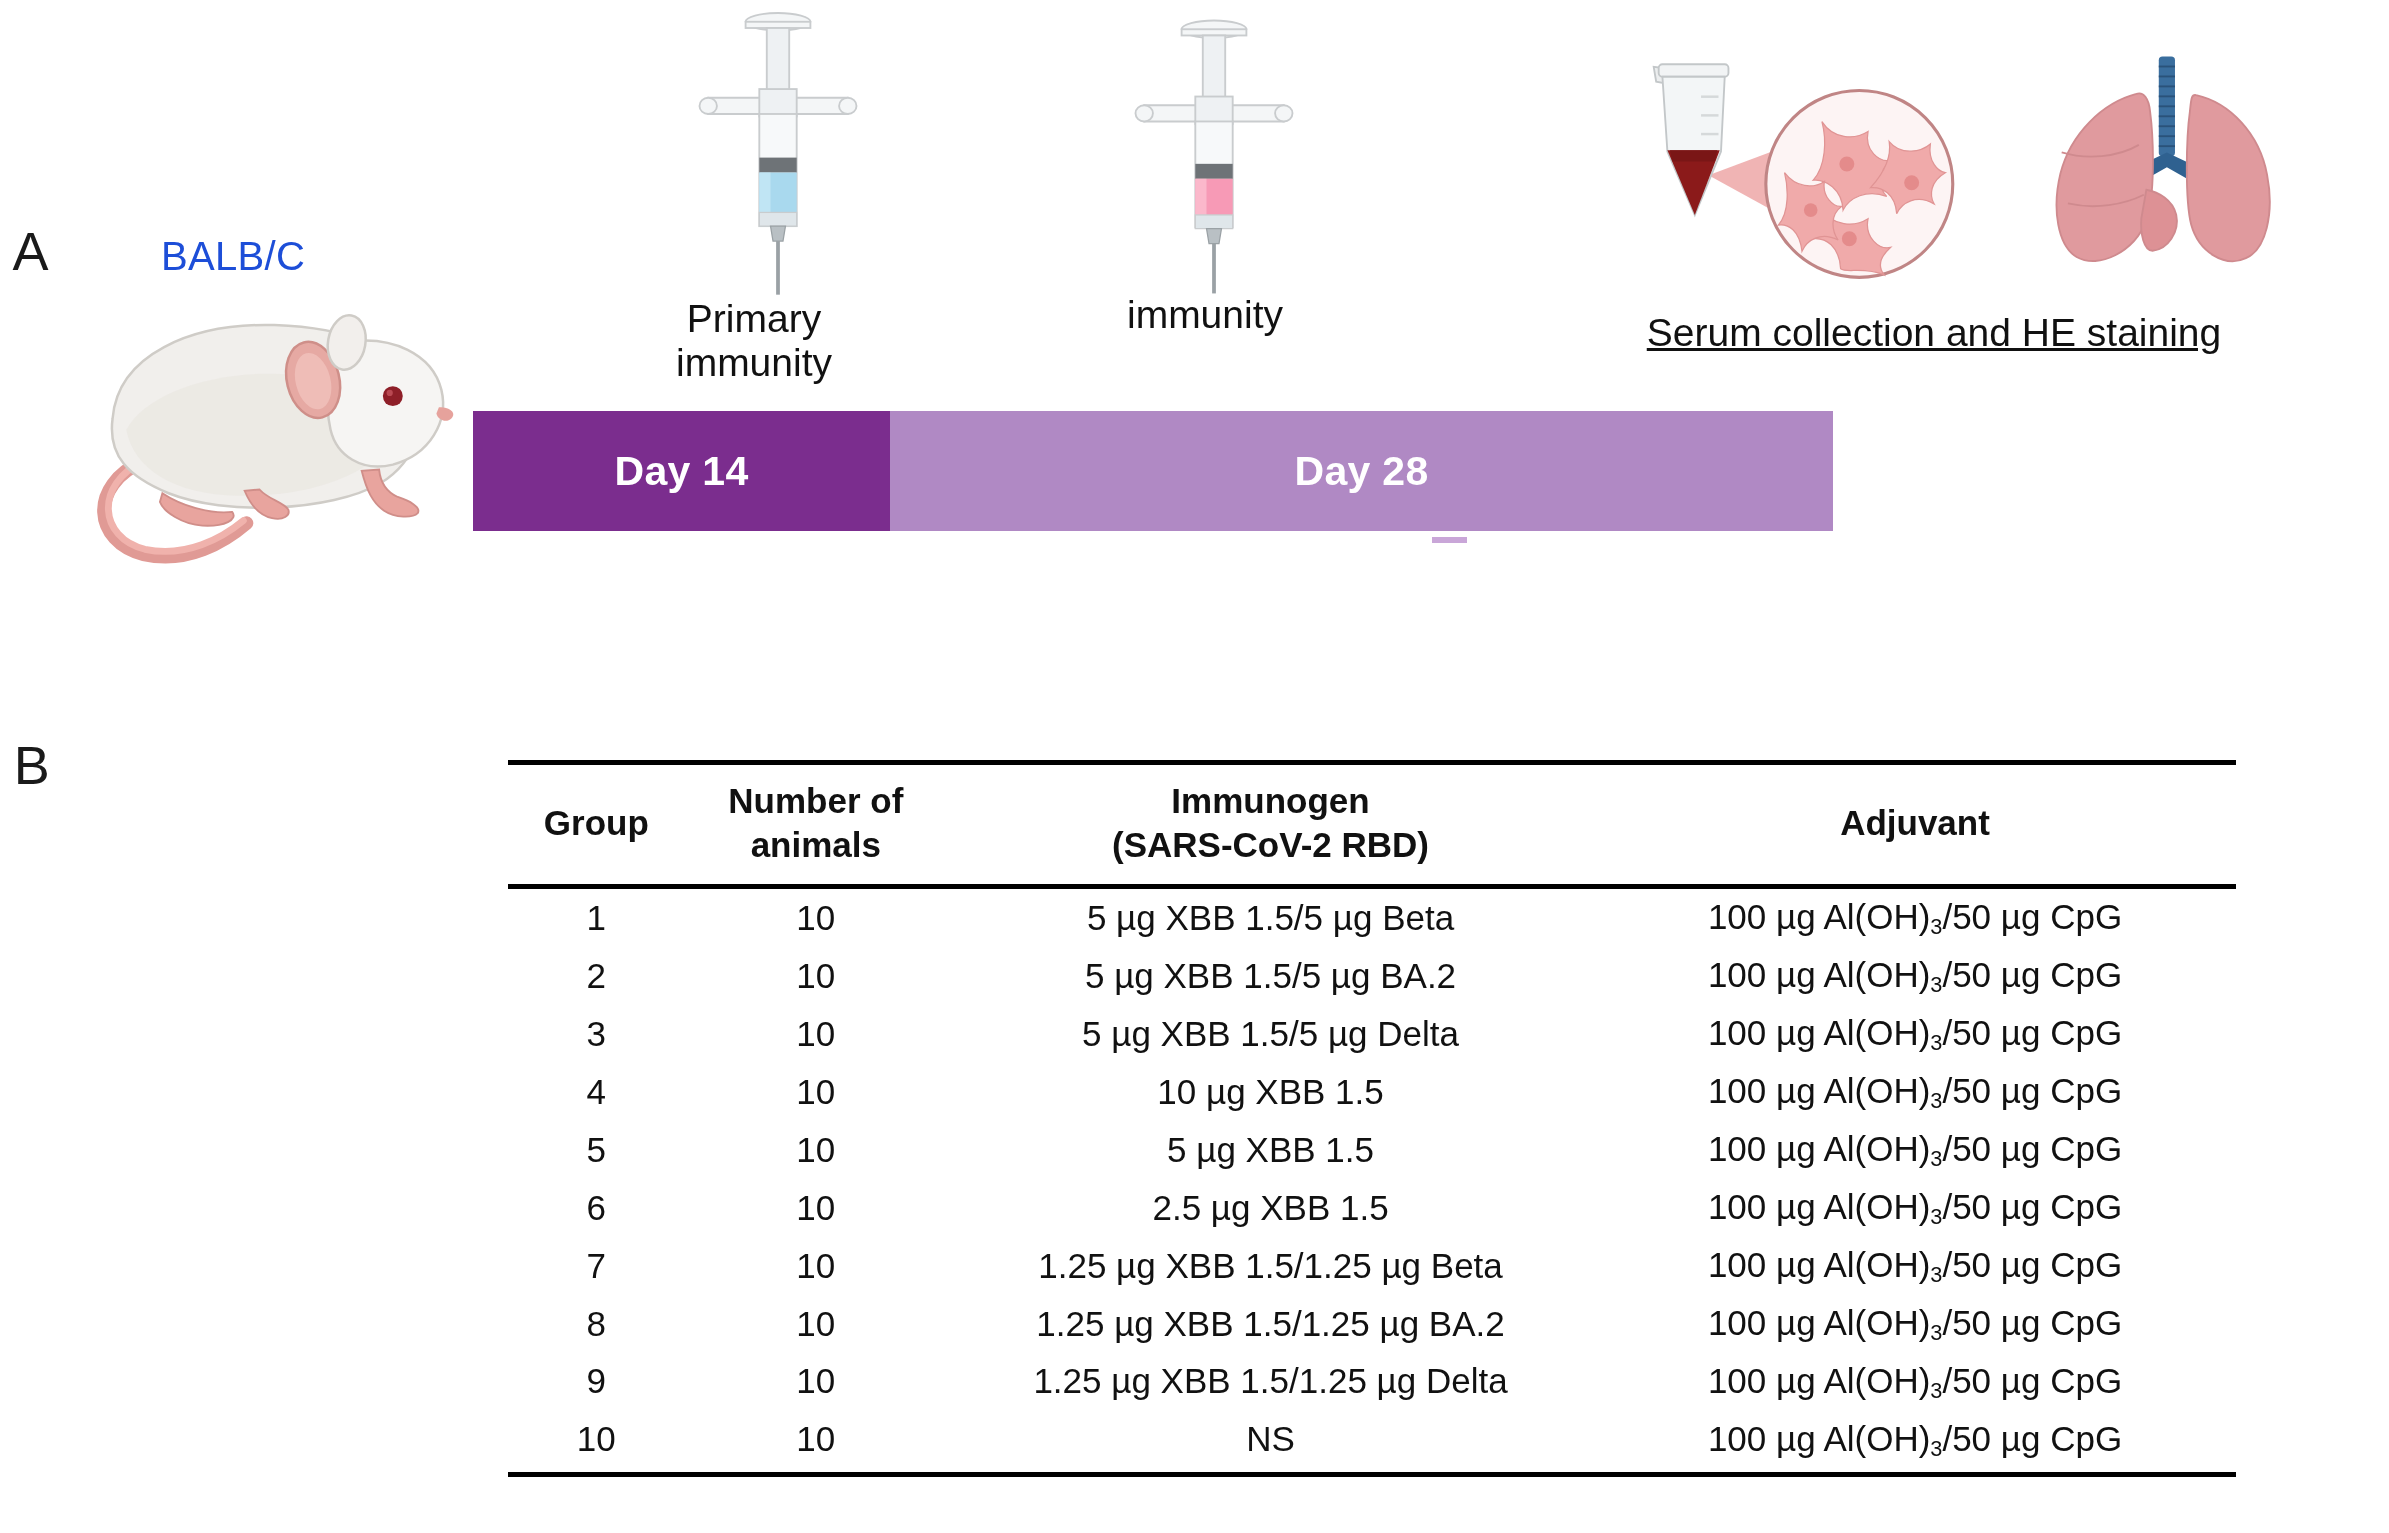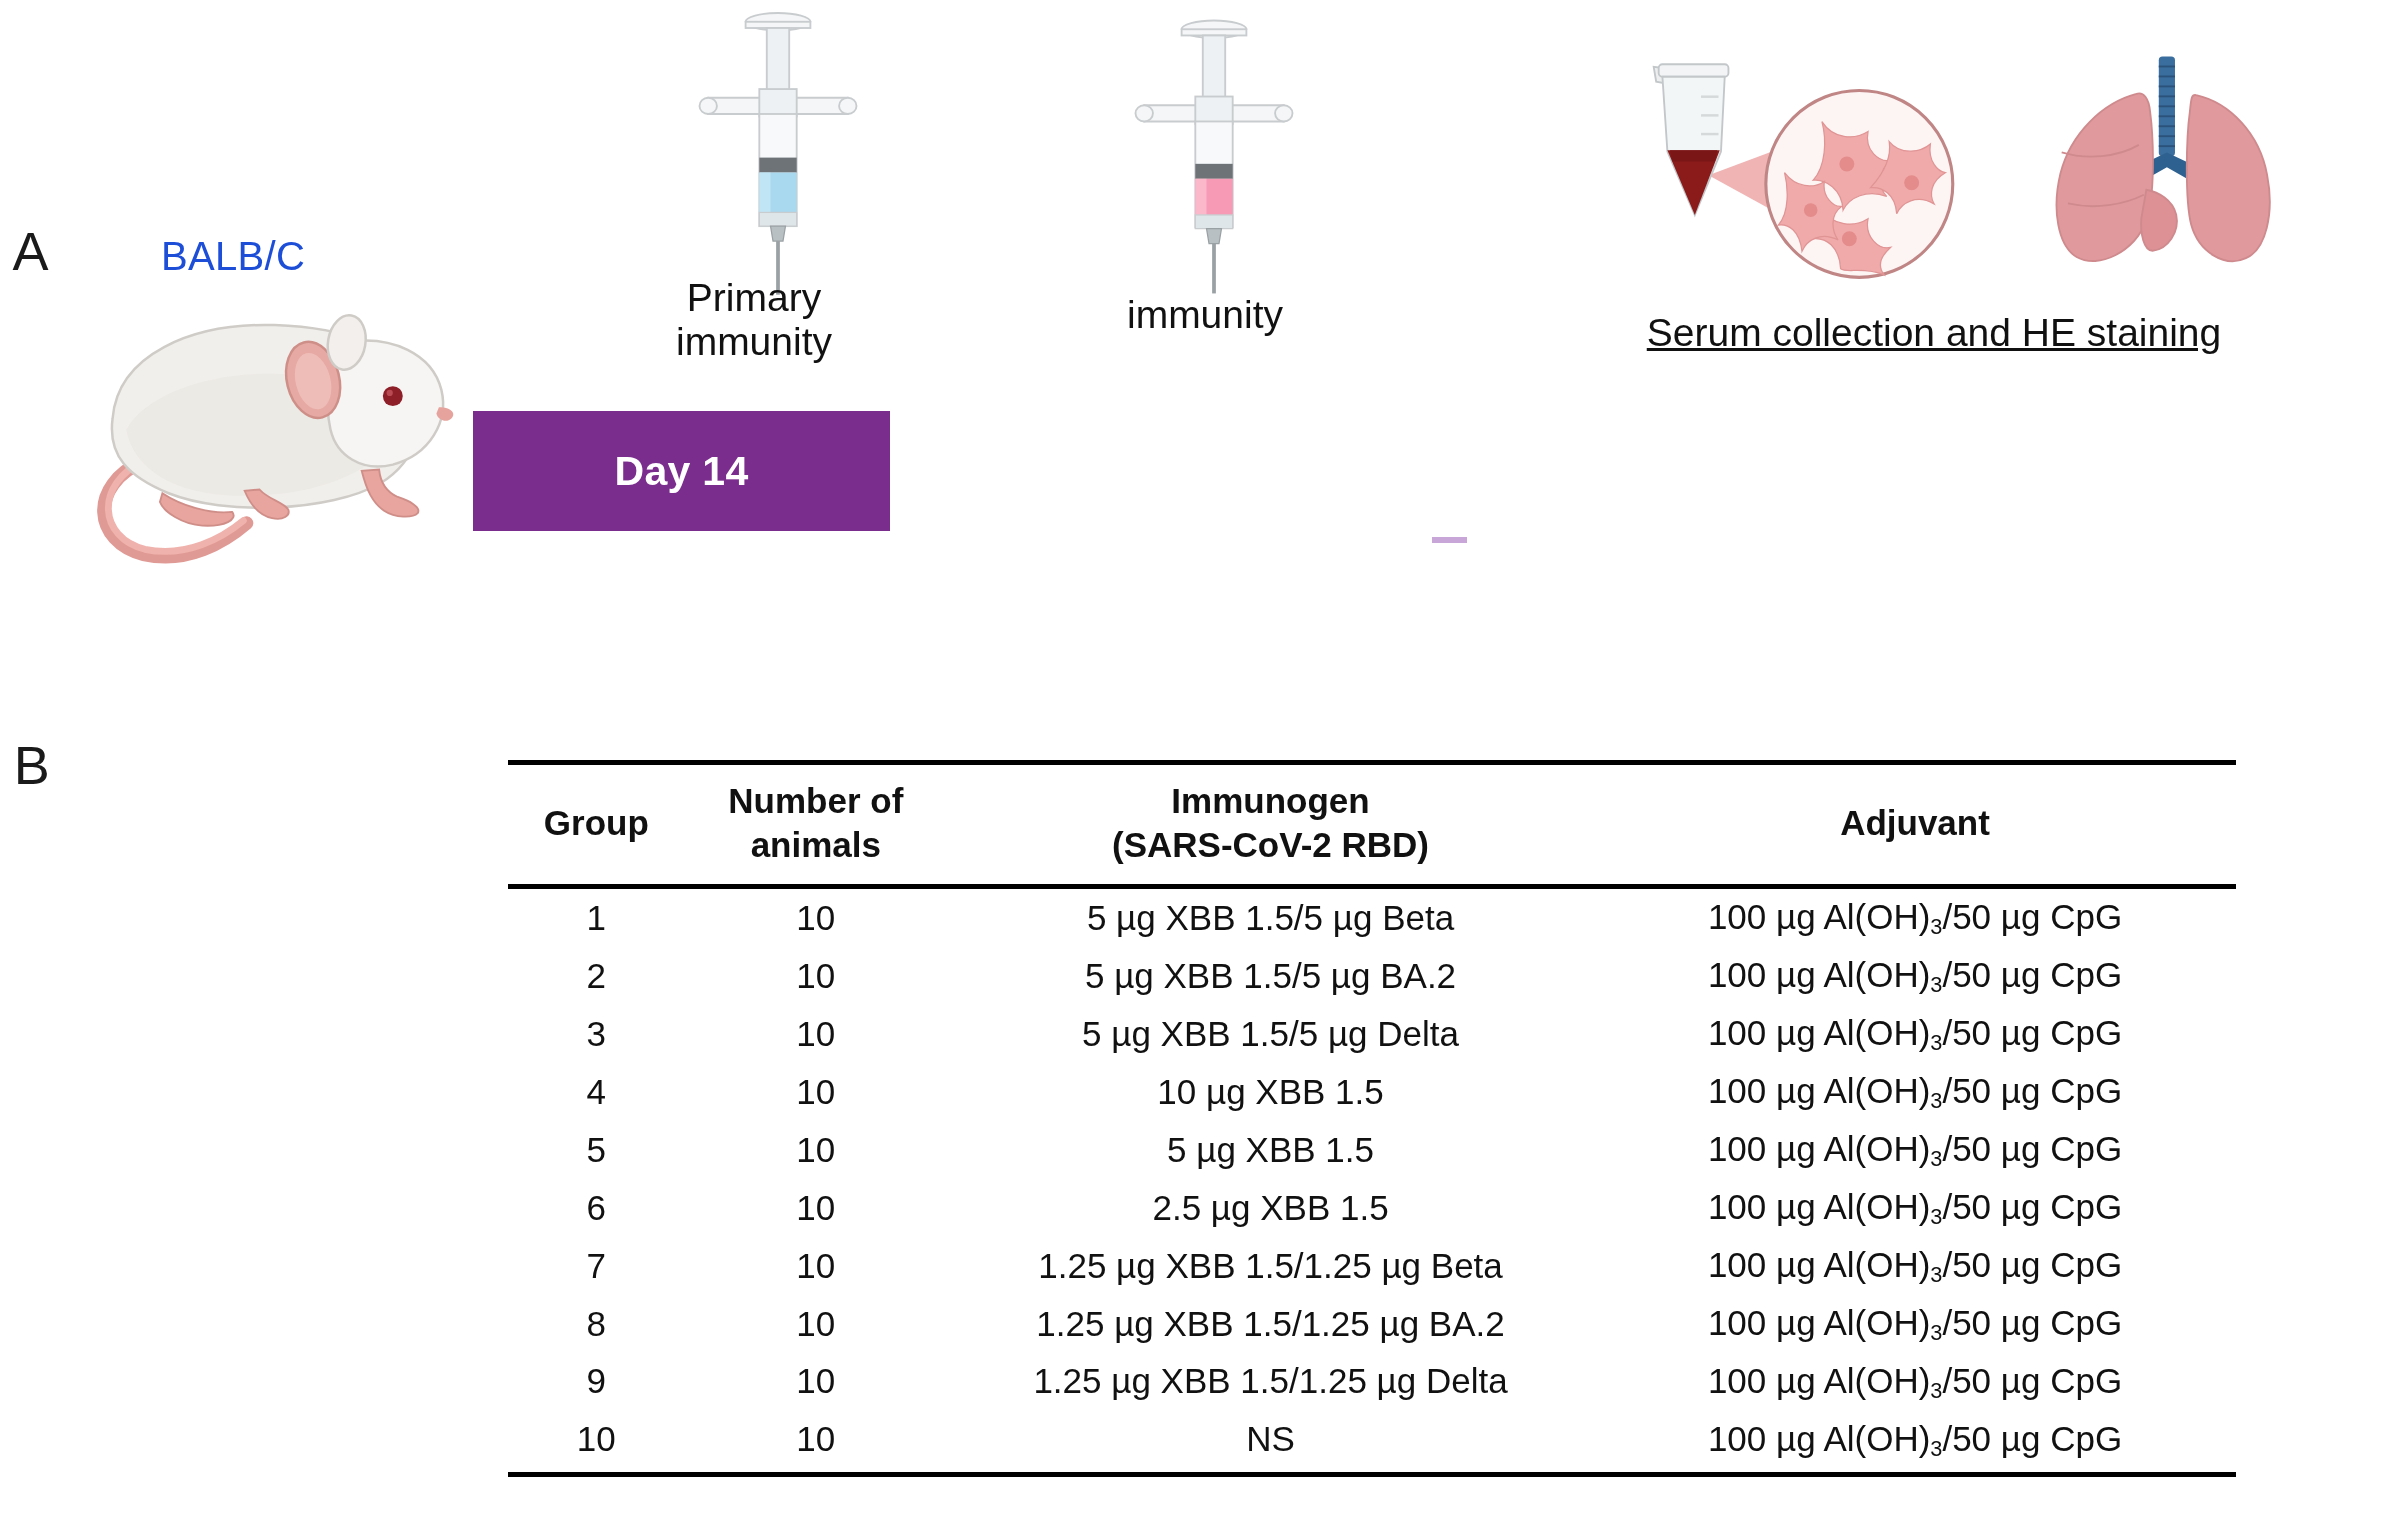--- a/index.html
+++ b/index.html
@@ -65,21 +65,21 @@
   #lungs-icon { position: absolute; left: 2043px; top: 34px; width: 249px; height: 243px; }
 
   
   .event-label {
     position: absolute;
     font-size: 39px;
     line-height: 1.12;
     text-align: center;
     color: #111;
   }
-  #label-primary   { left: 623px; top: 276px; width: 262px; }
+  #label-primary   { left: 623px; top: 297px; width: 262px; }
   #label-secondary { left: 1037px; top: 293px; width: 336px; }
   #label-serum     { left: 1551px; top: 311px; width: 766px; text-decoration: underline; }
 
   
   #timeline-bar {
     position: absolute;
     left: 473px;
     top: 411px;
     width: 1906px;
     height: 120px;
@@ -303,20 +303,21 @@
       <div>Primary</div>
       <div>immunity</div>
     </div>
     <div class="event-label" id="label-secondary">
       <div>immunity</div>
     </div>
     <div class="event-label" id="label-serum">Serum collection and HE staining</div>
 
     <div id="timeline-bar">
       <div class="timeline-seg" id="seg-day14">Day 14</div>
+      <div class="timeline-seg" id="seg-day28">Day 28</div>
     </div>
     <div id="timeline-tick"></div>
   </div>
 
   <div class="panel-letter" id="panel-b-letter">B</div>
 
   <table id="data-table">
     <thead>
       <tr>
         <th class="col-group">Group</th>

